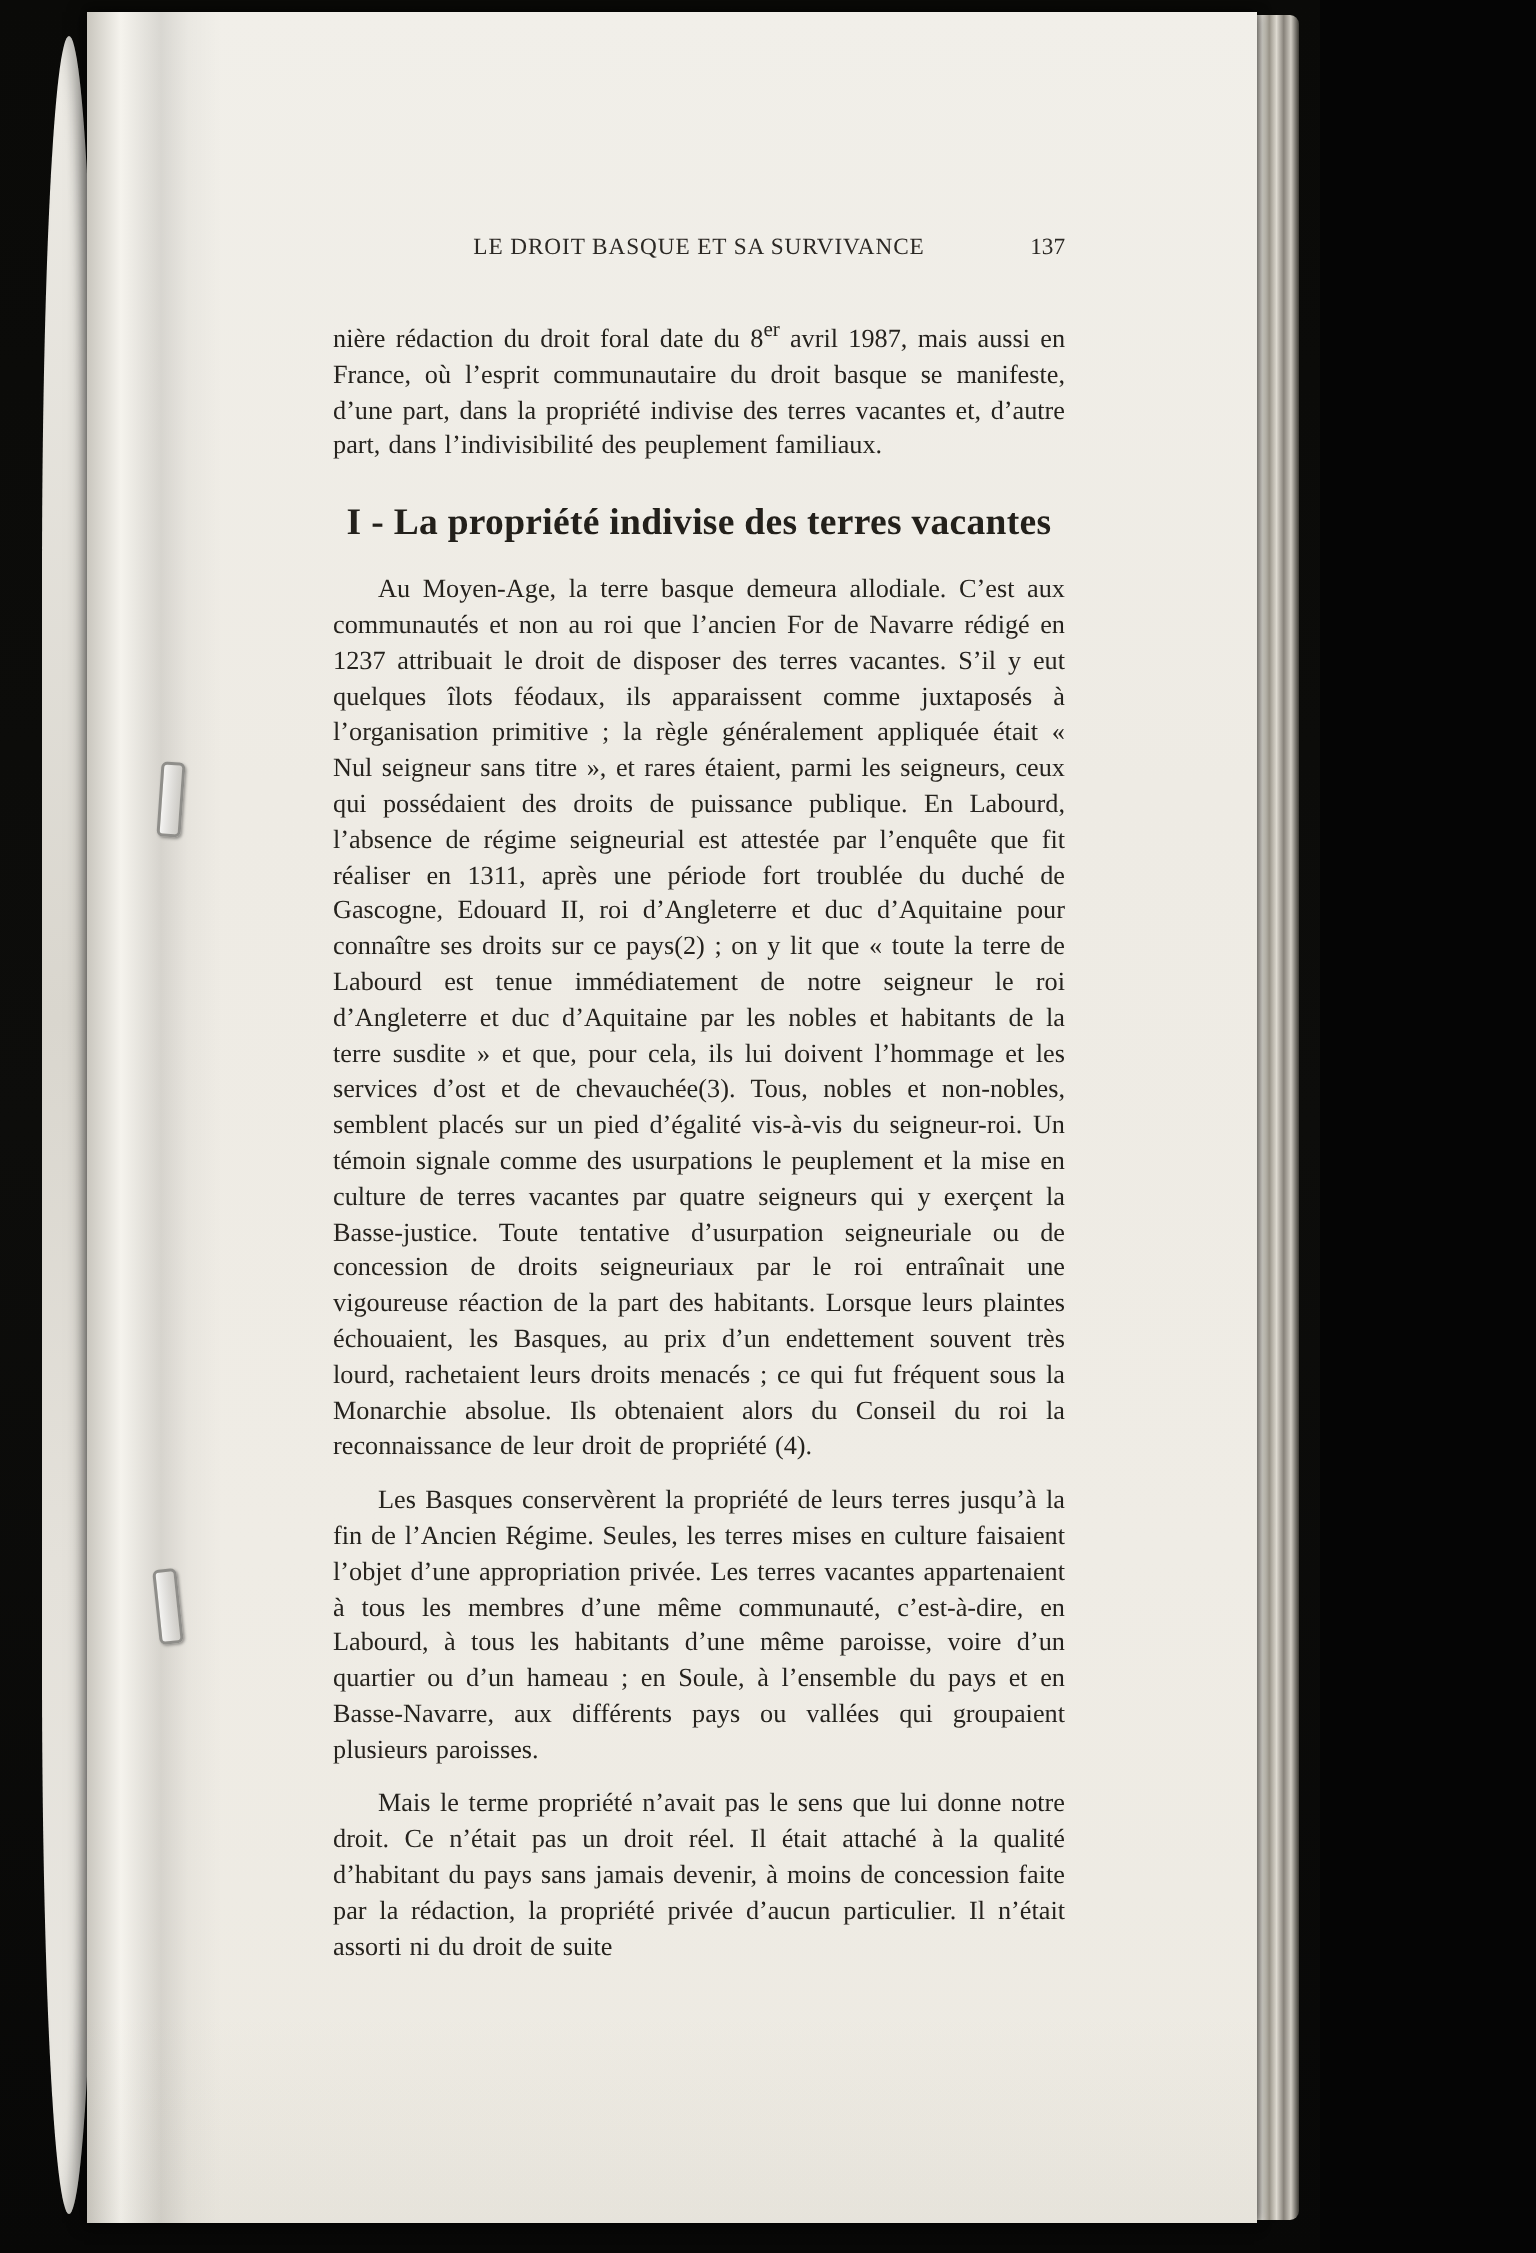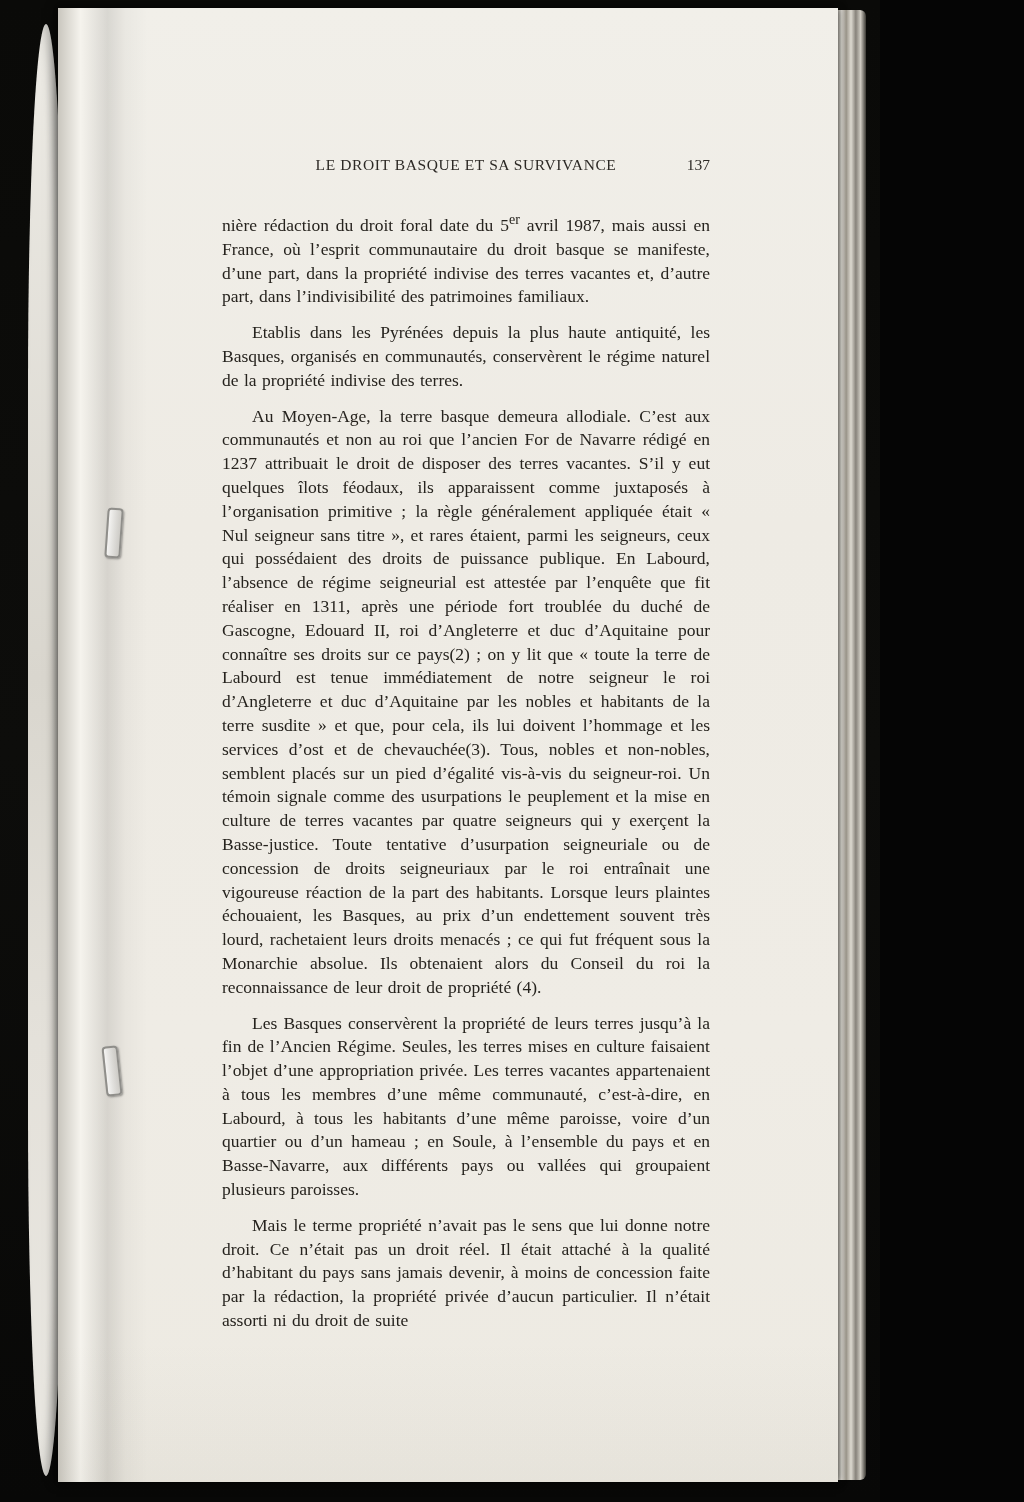--- a/index.html
+++ b/index.html
@@ -141,24 +141,24 @@
     <div class="staple staple-top"></div>
     <div class="staple staple-bottom"></div>
 
     <div class="content">
 
       <div class="running-header">
         <span class="header-title">LE DROIT BASQUE ET SA SURVIVANCE</span>
         <span class="page-number">137</span>
       </div>
 
-      <p class="para"><span>nière rédaction du droit foral date du 5</span><sup>er</sup><span> avril 1987, mais aussi en France, où l’esprit communautaire du droit basque se manifeste, d’une part, dans la propriété indivise des terres vacantes et, d’autre part, dans l’indivisibilité des patrimoines familiaux.</span></p>
+      <p class="para"><span>nière rédaction du droit foral date du 8</span><sup>er</sup><span> avril 1987, mais aussi en France, où l’esprit communautaire du droit basque se manifeste, d’une part, dans la propriété indivise des terres vacantes et, d’autre part, dans l’indivisibilité des peuplement familiaux.</span></p>
 
+      <h1 class="section-heading">I - La propriété indivise des terres vacantes</h1>
 
-      <p class="para indent">Etablis dans les Pyrénées depuis la plus haute antiquité, les Basques, organisés en communautés, conservèrent le régime naturel de la propriété indivise des terres.</p>
 
       <p class="para indent">Au Moyen-Age, la terre basque demeura allodiale. C’est aux communautés et non au roi que l’ancien For de Navarre rédigé en 1237 attribuait le droit de disposer des terres vacantes. S’il y eut quelques îlots féodaux, ils apparaissent comme juxtaposés à l’organisation primitive ; la règle généralement appliquée était « Nul seigneur sans titre », et rares étaient, parmi les seigneurs, ceux qui possédaient des droits de puissance publique. En Labourd, l’absence de régime seigneurial est attestée par l’enquête que fit réaliser en 1311, après une période fort troublée du duché de Gascogne, Edouard II, roi d’Angleterre et duc d’Aquitaine pour connaître ses droits sur ce pays(2) ; on y lit que « toute la terre de Labourd est tenue immédiatement de notre seigneur le roi d’Angleterre et duc d’Aquitaine par les nobles et habitants de la terre susdite » et que, pour cela, ils lui doivent l’hommage et les services d’ost et de chevauchée(3). Tous, nobles et non-nobles, semblent placés sur un pied d’égalité vis-à-vis du seigneur-roi. Un témoin signale comme des usurpations le peuplement et la mise en culture de terres vacantes par quatre seigneurs qui y exerçent la Basse-justice. Toute tentative d’usurpation seigneuriale ou de concession de droits seigneuriaux par le roi entraînait une vigoureuse réaction de la part des habitants. Lorsque leurs plaintes échouaient, les Basques, au prix d’un endettement souvent très lourd, rachetaient leurs droits menacés ; ce qui fut fréquent sous la Monarchie absolue. Ils obtenaient alors du Conseil du roi la reconnaissance de leur droit de propriété (4).</p>
 
       <p class="para indent">Les Basques conservèrent la propriété de leurs terres jusqu’à la fin de l’Ancien Régime. Seules, les terres mises en culture faisaient l’objet d’une appropriation privée. Les terres vacantes appartenaient à tous les membres d’une même communauté, c’est-à-dire, en Labourd, à tous les habitants d’une même paroisse, voire d’un quartier ou d’un hameau ; en Soule, à l’ensemble du pays et en Basse-Navarre, aux différents pays ou vallées qui groupaient plusieurs paroisses.</p>
 
       <p class="para indent">Mais le terme propriété n’avait pas le sens que lui donne notre droit. Ce n’était pas un droit réel. Il était attaché à la qualité d’habitant du pays sans jamais devenir, à moins de concession faite par la rédaction, la propriété privée d’aucun particulier. Il n’était assorti ni du droit de suite</p>
 
     </div>
   </div>
 </div>

